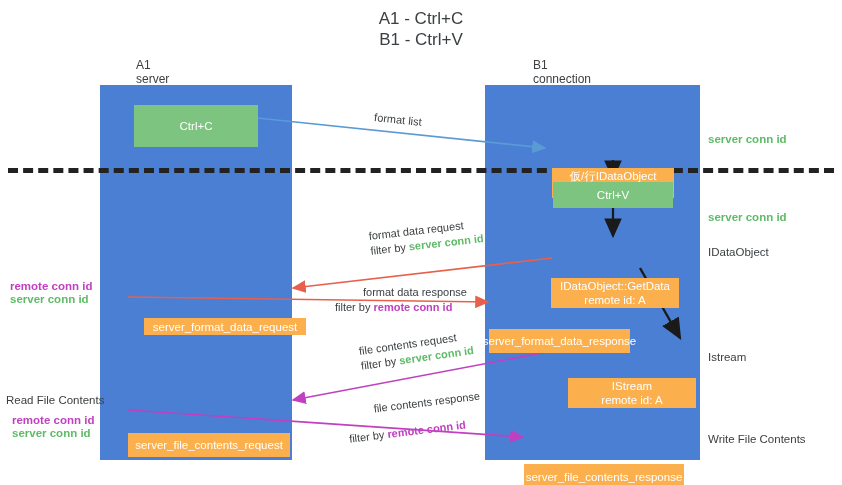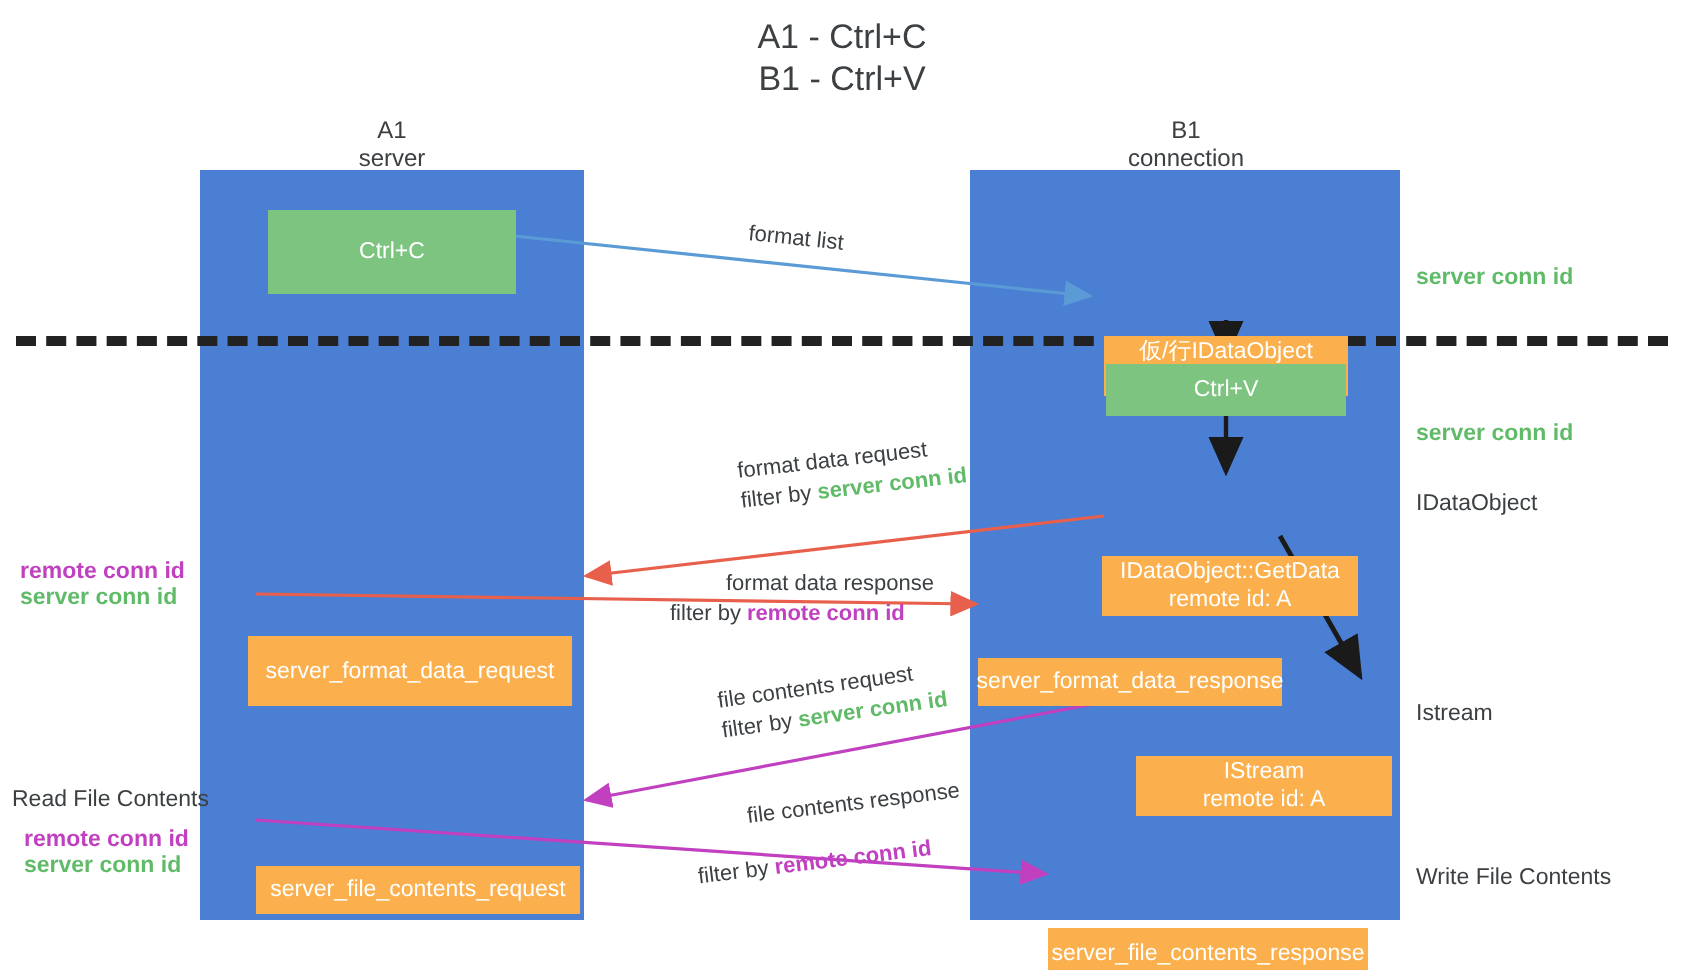--- a/index.html
+++ b/index.html
@@ -20,21 +20,20 @@
     top: 8px;
     left: 0;
     width: 842px;
     text-align: center;
     font-size: 17px;
     color: #3c4043;
     line-height: 21px;
   }
   .col-header {
     position: absolute;
-    text-align: center;
     font-size: 12px;
     color: #3c4043;
     line-height: 14px;
   }
   .lane {
     position: absolute;
     background: #4a7fd4;
   }
   .lane-a { left: 100px; top: 85px; width: 192px; height: 375px; }
   .lane-b { left: 485px; top: 85px; width: 215px; height: 375px; }
@@ -156,25 +155,25 @@
   <div class="box box-orange" style="left:551px; top:238px; width:128px; height:30px;">
     <span>IDataObject::GetData</span>
     <span>remote id: A</span>
   </div>
 
   <div class="box box-orange" style="left:568px; top:338px; width:128px; height:30px;">
     <span>IStream</span>
     <span>remote id: A</span>
   </div>
 
-  <div class="box box-orange" style="left:124px; top:278px; width:162px; height:35px;">
+  <div class="box box-orange" style="left:144px; top:278px; width:162px; height:17px;">
     <span>server_format_data_request</span>
   </div>
 
-  <div class="box box-orange" style="left:489px; top:289px; width:152px; height:24px;">
+  <div class="box box-orange" style="left:489px; top:289px; width:141px; height:24px;">
     <span>server_format_data_response</span>
   </div>
 
   <div class="box box-orange" style="left:128px; top:393px; width:162px; height:24px;">
     <span>server_file_contents_request</span>
   </div>
 
   <div class="box box-orange" style="left:524px; top:424px; width:160px; height:26px;">
     <span>server_file_contents_response</span>
   </div>

